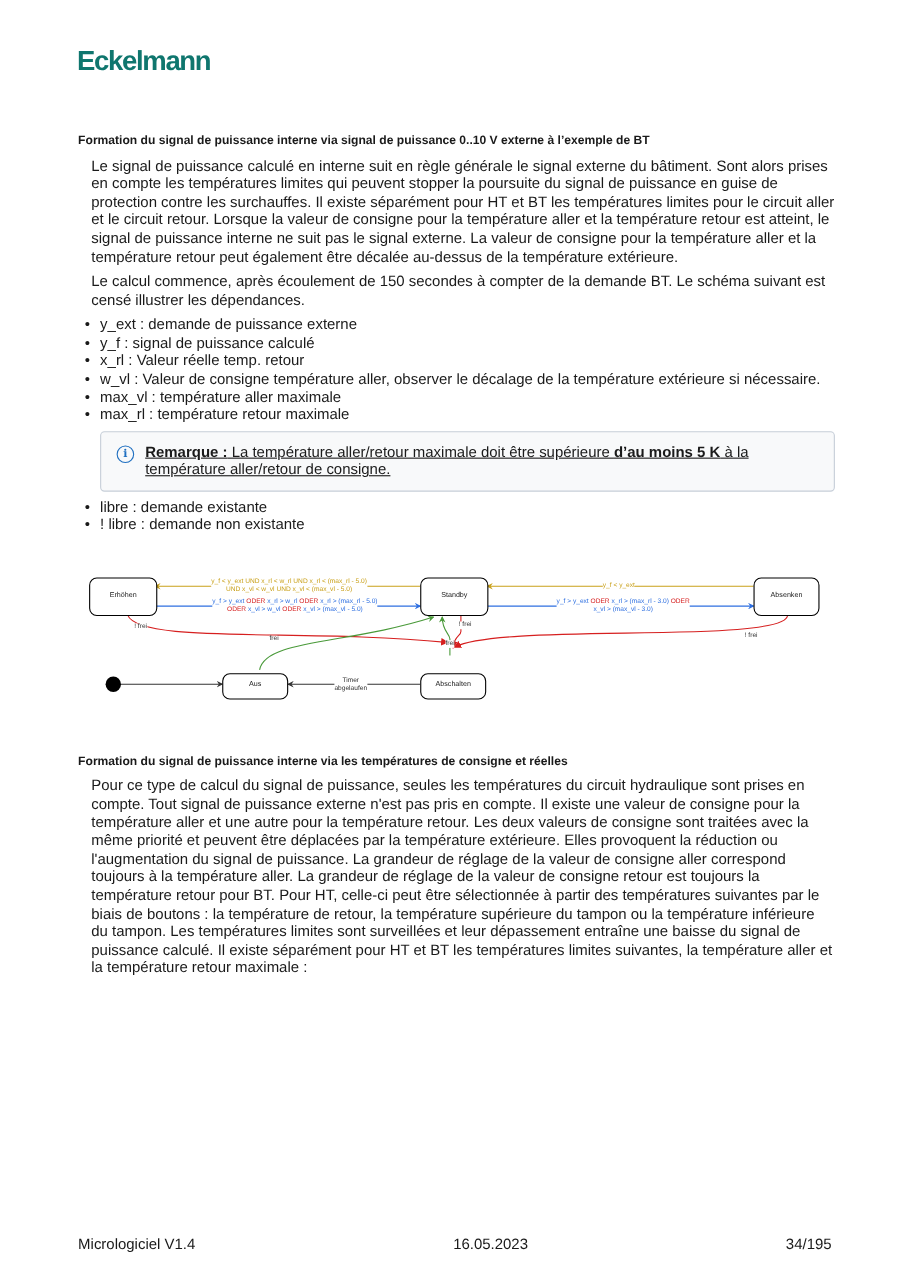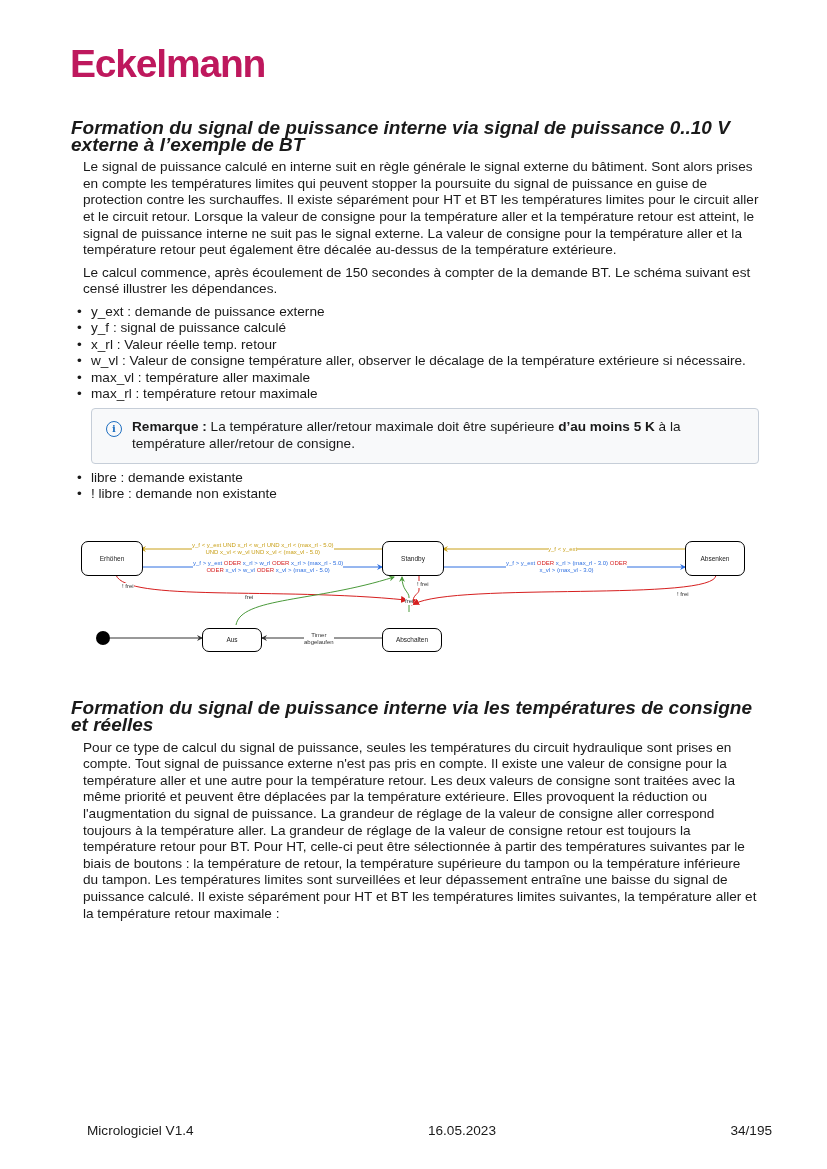--- a/index.html
+++ b/index.html
@@ -1,36 +1,36 @@
 <!DOCTYPE html>
 <html><head>
 <meta charset="utf-8">
 <style>
   html, body { margin:0; padding:0; background:#ffffff; }
   body { width:827px; height:1169px; position:relative; overflow:hidden;
          font-family:"Liberation Sans", sans-serif; color:#1a1a1a; }
-  .logo { position:absolute; left:70px; top:42px; font-size:39px; font-weight:bold;
-          color:#be185d; letter-spacing:-1.2px; font-family:"Liberation Sans", sans-serif; }
+  .logo { position:absolute; left:70px; top:42px; font-size:25px; font-weight:bold;
+          color:#0f766e; letter-spacing:-1.2px; font-family:"Liberation Sans", sans-serif; }
   .content { position:absolute; left:71px; top:120px; width:688px; font-size:13.6px; line-height:16.6px; }
-  h3 { font-size:19px; font-weight:bold; margin:0 0 6px 0; line-height:16.6px;font-style:italic; }
+  h3 { font-size:11px; font-weight:bold; margin:0 0 6px 0; line-height:16.6px; }
   p { margin:0 0 6px 12px; }
   ul { margin:0 0 0 0; padding:0 0 0 20px; list-style:none; }
   ul li { position:relative; line-height:16.4px; }
   ul li::before { content:"•"; position:absolute; left:-14px; top:0; }
   .note { margin:6px 0 6px 20px; border:1.5px solid #c6ced8; border-radius:4px; background:#f8f9fa;
           padding:10px 14px 10px 14px; display:flex; gap:10px; }
   .note .ic { flex:0 0 auto; width:14px; height:14px; border:1.5px solid #1f6fc0; border-radius:50%;
               color:#1f6fc0; font-size:10px; font-weight:bold; line-height:14px; text-align:center; margin-top:2px;
               font-family:"DejaVu Serif", serif; }
-  .note .txt { flex:1; }
+  .note .txt { flex:1;text-decoration:underline; }
   .diagram { position:relative; width:700px; height:130px; margin:30px 0 38px 0; left:5px; }
   .state { position:absolute; border:1.5px solid #000; border-radius:7px; background:#fff;
            font-size:6.5px; display:flex; align-items:center; justify-content:center; color:#222; }
   .elabel { position:absolute; font-size:6px; line-height:7px; text-align:center; white-space:nowrap; background:#fff; }
-  .footer { position:absolute; top:1123px; left:87px; width:685px; font-size:13.6px; display:flex; justify-content:space-between; }
+  .footer { position:absolute; top:1123px; left:71px; width:685px; font-size:13.6px; display:flex; justify-content:space-between; }
   .y { color:#c9a019; } .b { color:#2e6fe0; } .r { color:#d61f1f; } .k { color:#333; }
 </style>
 </head>
 <body>
 
 <div class="logo">Eckelmann</div>
 
 <div class="content">
   <h3>Formation du signal de puissance interne via signal de puissance 0..10 V externe à l’exemple de BT</h3>
   <p>Le signal de puissance calculé en interne suit en règle générale le signal externe du bâtiment. Sont alors prises en compte les températures limites qui peuvent stopper la poursuite du signal de puissance en guise de protection contre les surchauffes. Il existe séparément pour HT et BT les températures limites pour le circuit aller et le circuit retour. Lorsque la valeur de consigne pour la température aller et la température retour est atteint, le signal de puissance interne ne suit pas le signal externe. La valeur de consigne pour la température aller et la température retour peut également être décalée au-dessus de la température extérieure.</p>

